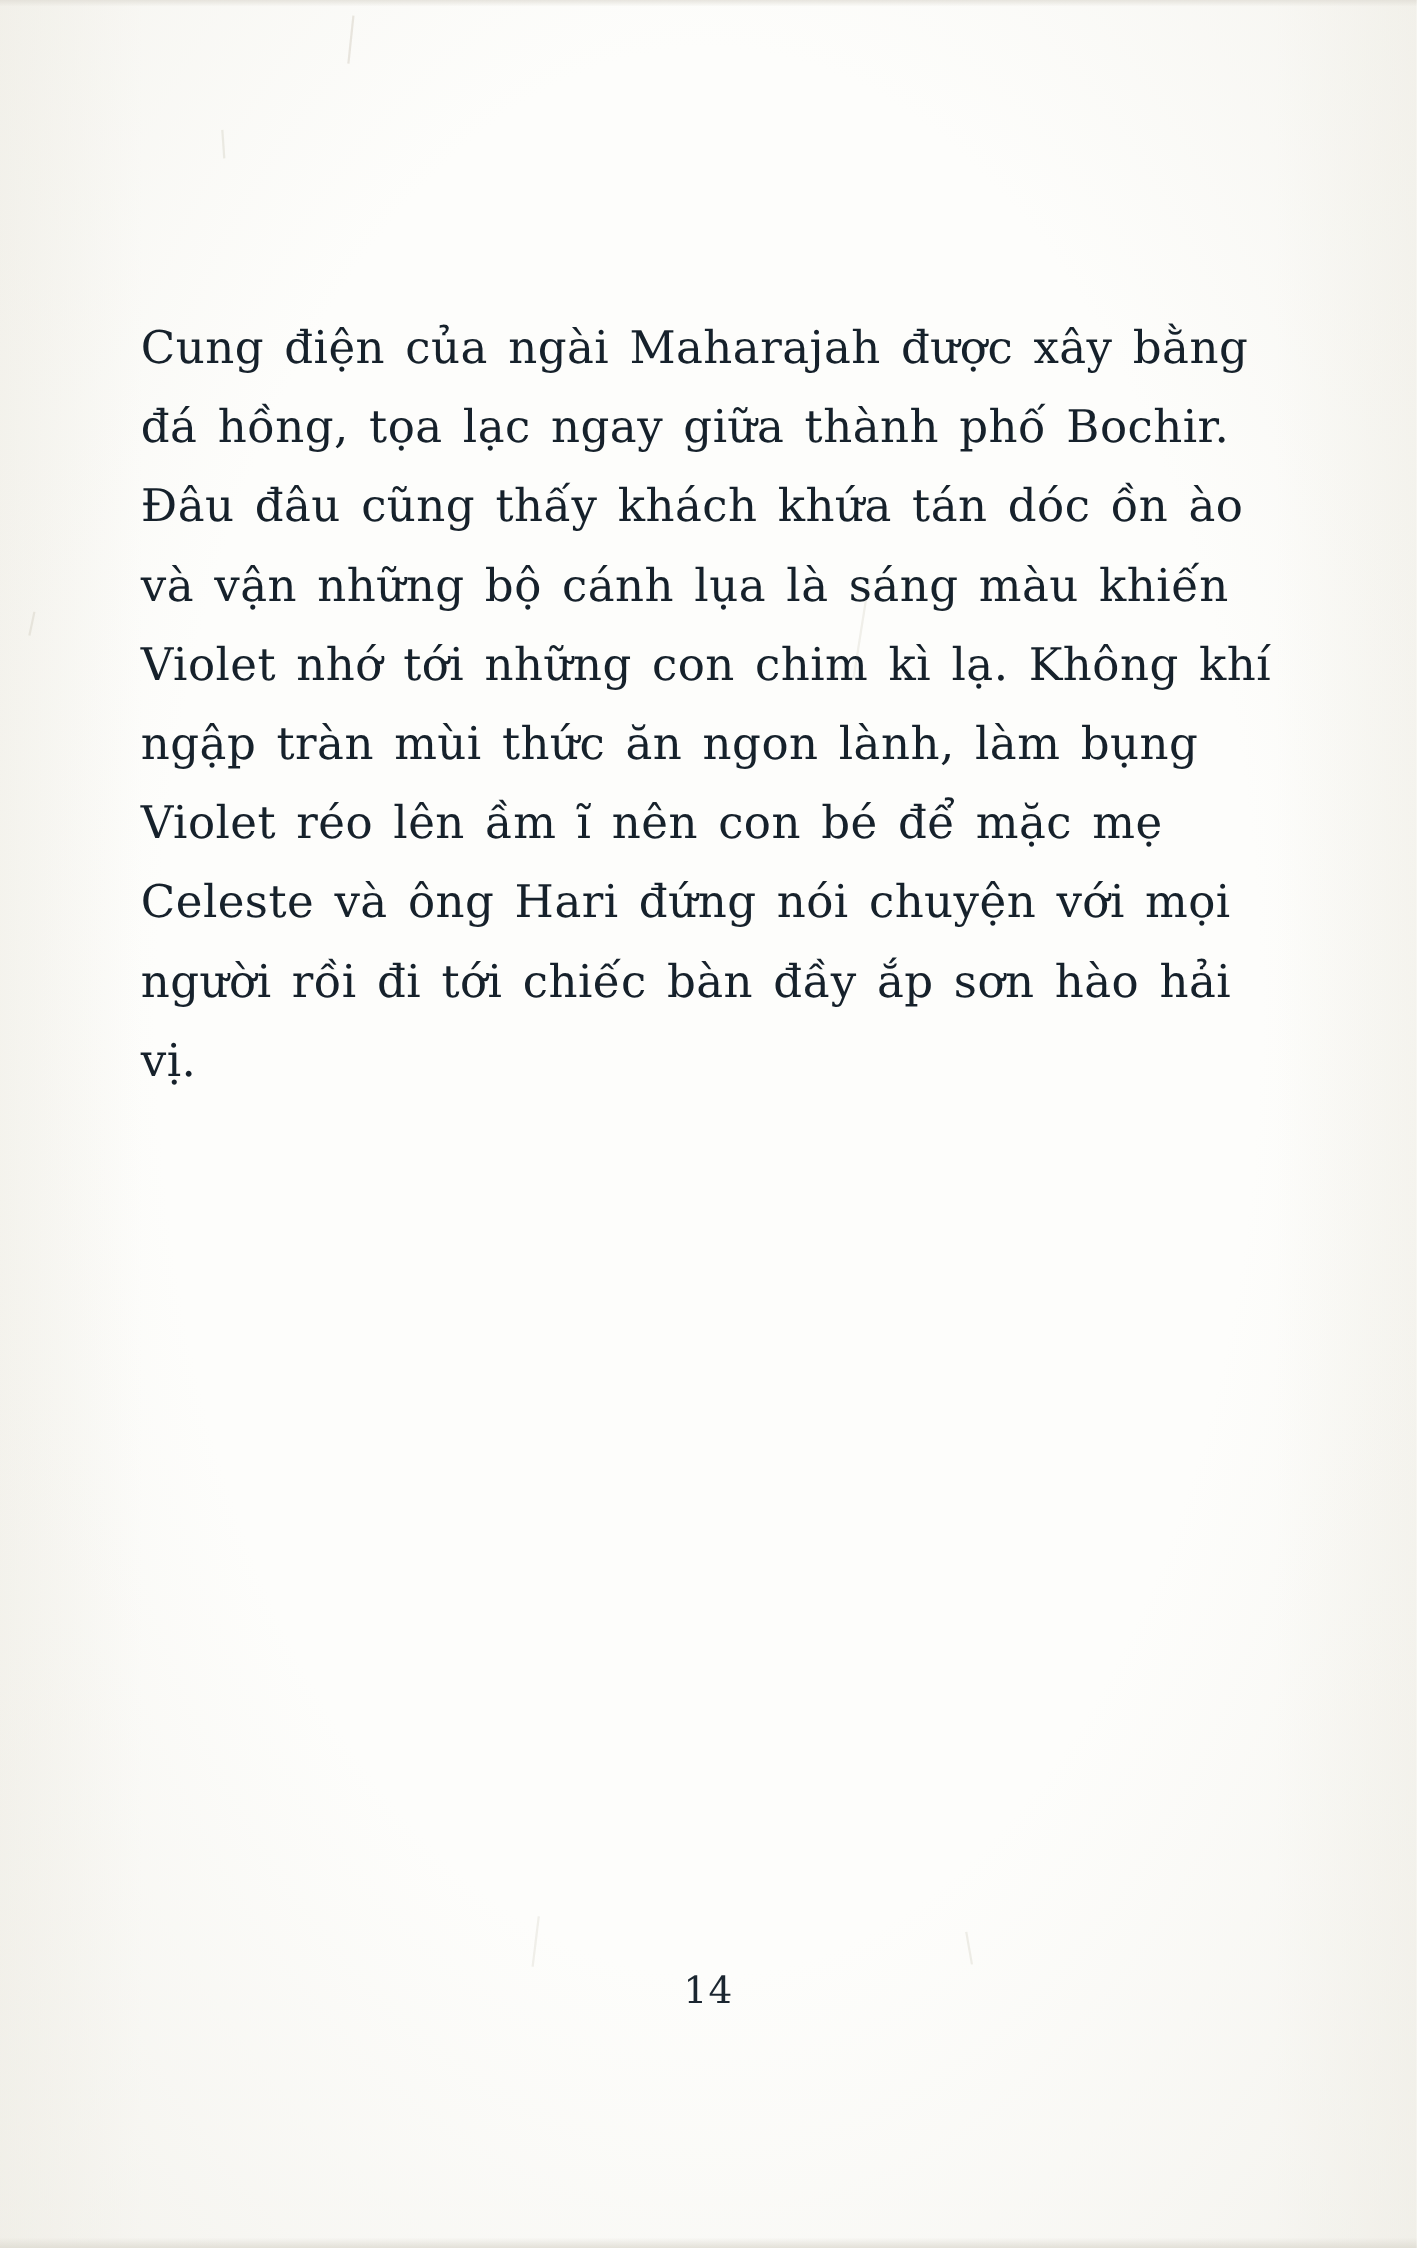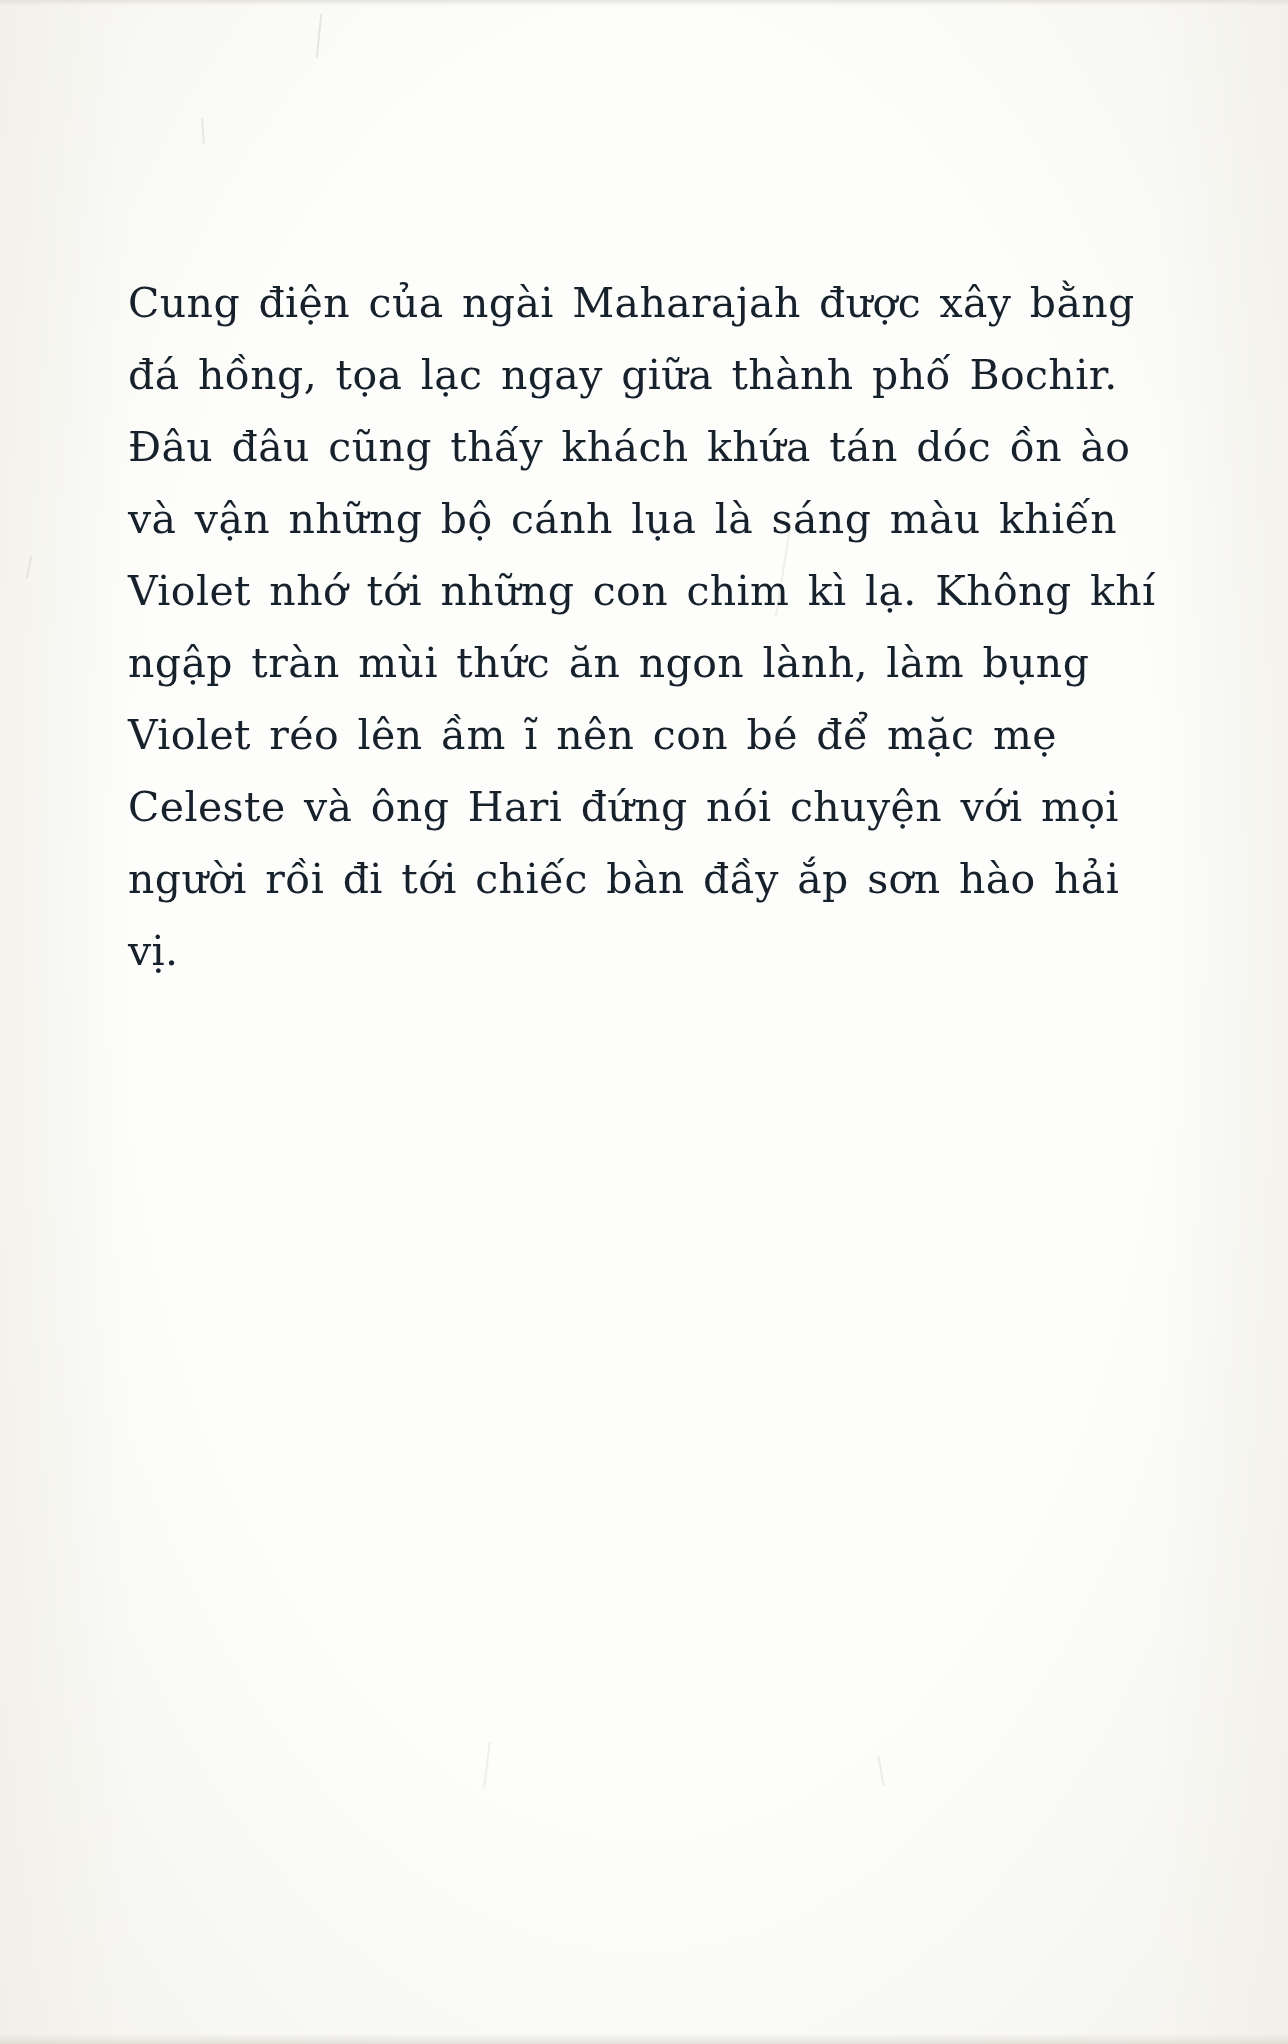--- a/index.html
+++ b/index.html
@@ -50,21 +50,21 @@
   
   .speck {
     position: absolute;
     background: #d8d4c8;
     pointer-events: none;
   }
 
   .text-block {
     position: absolute;
     left: 128px;
-    top: 267px;
+    top: 280px;
     width: 1040px;
   }
 
   .para {
     margin: 0;
     color: #16212b;
     font-family: "DejaVu Serif", serif;
     font-size: 41px;
     line-height: 72px;
     letter-spacing: 0.4px;
@@ -103,14 +103,15 @@
   <div class="speck" style="left:202px; top:118px; width:2px; height:26px; transform:rotate(-4deg); opacity:.45;"></div>
   <div class="speck" style="left:28px; top:556px; width:2px; height:22px; transform:rotate(12deg); opacity:.5;"></div>
   <div class="speck" style="left:782px; top:526px; width:2px; height:92px; transform:rotate(9deg); opacity:.35;"></div>
   <div class="speck" style="left:880px; top:1756px; width:2px; height:30px; transform:rotate(-10deg); opacity:.4;"></div>
   <div class="speck" style="left:486px; top:1742px; width:2px; height:46px; transform:rotate(7deg); opacity:.35;"></div>
 
   <div class="text-block">
     <p class="para">Cung điện của ngài Maharajah được xây bằng đá hồng, tọa lạc ngay giữa thành phố Bochir. Đâu đâu cũng thấy khách khứa tán dóc ồn ào và vận những bộ cánh lụa là sáng màu khiến Violet nhớ tới những con chim kì lạ. Không khí ngập tràn mùi thức ăn ngon lành, làm bụng Violet réo lên ầm ĩ nên con bé để mặc mẹ Celeste và ông Hari đứng nói chuyện với mọi người rồi đi tới chiếc bàn đầy ắp sơn hào hải vị.</p>
   </div>
 
+  <div class="page-number">14</div>
 
 </div>
 
 </body></html>

